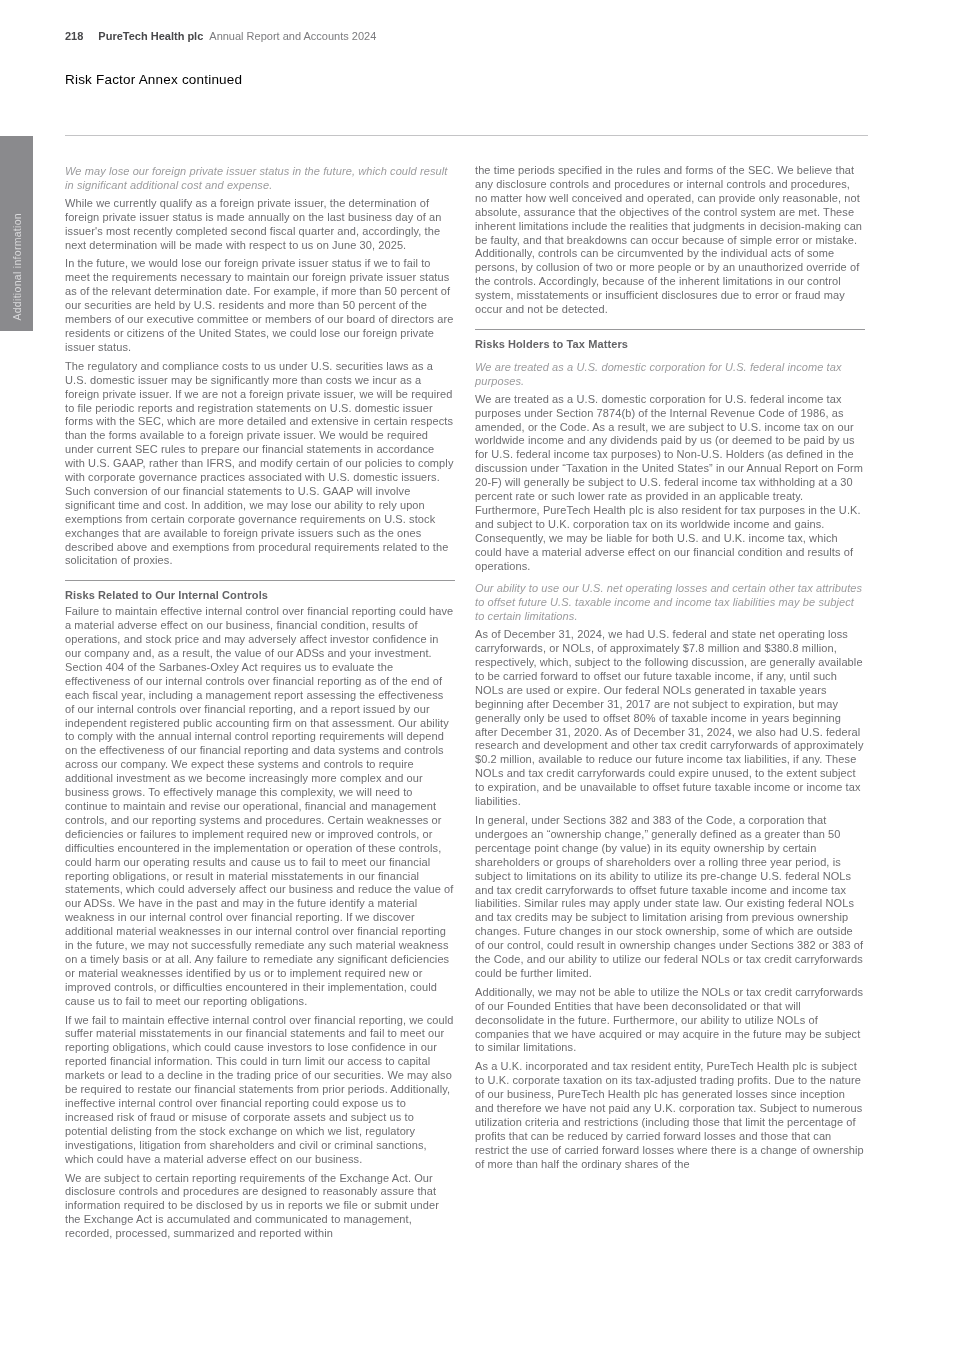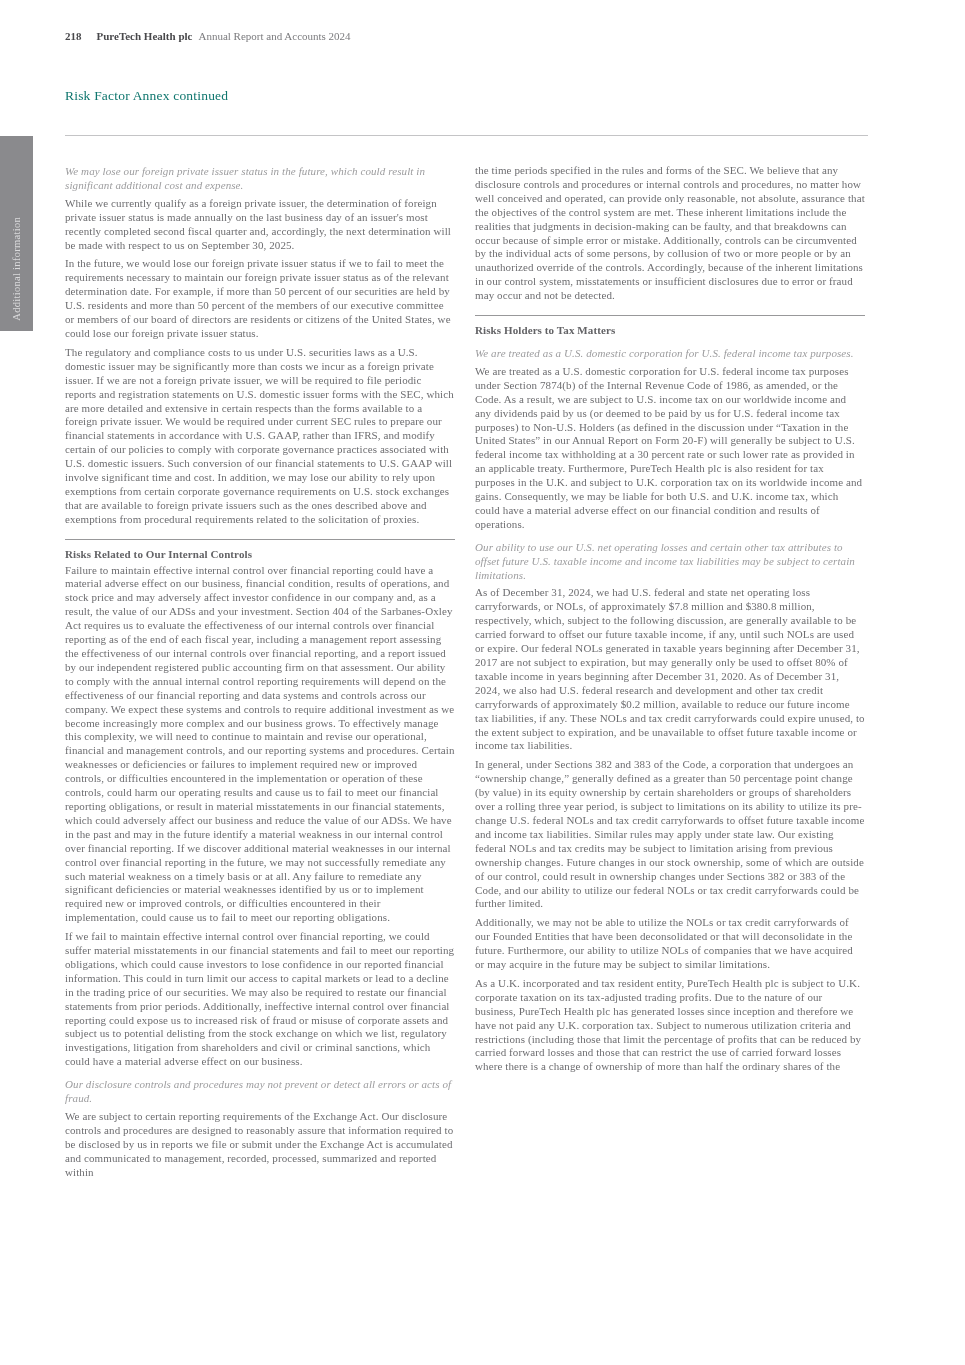--- a/index.html
+++ b/index.html
@@ -6,21 +6,21 @@
     margin: 0;
     padding: 0;
     background: #ffffff;
   }
   .page {
     position: relative;
     width: 965px;
     height: 1365px;
     background: #ffffff;
     overflow: hidden;
-    font-family: Liberation Serif, serif;
+    font-family: Liberation Sans, sans-serif;
   }
   .report-header {
     position: absolute;
     top: 30px;
     left: 65px;
     font-size: 11px;
     color: #7b7b7e;
     white-space: nowrap;
   }
   .report-header .pagenum {
@@ -31,26 +31,26 @@
   .report-header .company {
     font-weight: 700;
     color: #48484b;
     margin-right: 6px;
   }
   .report-header .report {
     color: #7b7b7e;
   }
   .page-title {
     position: absolute;
-    top: 88px;
+    top: 72px;
     left: 65px;
     margin: 0;
     font-size: 13.5px;
     font-weight: 400;
-    color: #0f766e;
+    color: #000000;
     letter-spacing: 0.2px;
   }
   .top-rule {
     position: absolute;
     top: 135px;
     left: 65px;
     width: 803px;
     height: 0;
     border-top: 1px solid #c4c4c6;
   }
@@ -127,28 +127,27 @@
 
   <div class="top-rule"></div>
 
   <div class="side-tab">
     <span class="side-tab-label">Additional information</span>
   </div>
 
   <div class="columns">
     <div class="col" id="col-left">
         <p class="italic-heading">We may lose our foreign private issuer status in the future, which could result in significant additional cost and expense.</p>
-        <p class="para">While we currently qualify as a foreign private issuer, the determination of foreign private issuer status is made annually on the last business day of an issuer's most recently completed second fiscal quarter and, accordingly, the next determination will be made with respect to us on September 30, 2025.</p>
+        <p class="para">While we currently qualify as a foreign private issuer, the determination of foreign private issuer status is made annually on the last business day of an issuer's most recently completed second fiscal quarter and, accordingly, the next determination will be made with respect to us on June 30, 2025.</p>
         <p class="para">In the future, we would lose our foreign private issuer status if we to fail to meet the requirements necessary to maintain our foreign private issuer status as of the relevant determination date. For example, if more than 50 percent of our securities are held by U.S. residents and more than 50 percent of the members of our executive committee or members of our board of directors are residents or citizens of the United States, we could lose our foreign private issuer status.</p>
         <p class="para">The regulatory and compliance costs to us under U.S. securities laws as a U.S. domestic issuer may be significantly more than costs we incur as a foreign private issuer. If we are not a foreign private issuer, we will be required to file periodic reports and registration statements on U.S. domestic issuer forms with the SEC, which are more detailed and extensive in certain respects than the forms available to a foreign private issuer. We would be required under current SEC rules to prepare our financial statements in accordance with U.S. GAAP, rather than IFRS, and modify certain of our policies to comply with corporate governance practices associated with U.S. domestic issuers. Such conversion of our financial statements to U.S. GAAP will involve significant time and cost. In addition, we may lose our ability to rely upon exemptions from certain corporate governance requirements on U.S. stock exchanges that are available to foreign private issuers such as the ones described above and exemptions from procedural requirements related to the solicitation of proxies.</p>
         <hr class="section-rule">
         <p class="bold-heading">Risks Related to Our Internal Controls</p>
         <p class="para">Failure to maintain effective internal control over financial reporting could have a material adverse effect on our business, financial condition, results of operations, and stock price and may adversely affect investor confidence in our company and, as a result, the value of our ADSs and your investment. Section 404 of the Sarbanes-Oxley Act requires us to evaluate the effectiveness of our internal controls over financial reporting as of the end of each fiscal year, including a management report assessing the effectiveness of our internal controls over financial reporting, and a report issued by our independent registered public accounting firm on that assessment. Our ability to comply with the annual internal control reporting requirements will depend on the effectiveness of our financial reporting and data systems and controls across our company. We expect these systems and controls to require additional investment as we become increasingly more complex and our business grows. To effectively manage this complexity, we will need to continue to maintain and revise our operational, financial and management controls, and our reporting systems and procedures. Certain weaknesses or deficiencies or failures to implement required new or improved controls, or difficulties encountered in the implementation or operation of these controls, could harm our operating results and cause us to fail to meet our financial reporting obligations, or result in material misstatements in our financial statements, which could adversely affect our business and reduce the value of our ADSs. We have in the past and may in the future identify a material weakness in our internal control over financial reporting. If we discover additional material weaknesses in our internal control over financial reporting in the future, we may not successfully remediate any such material weakness on a timely basis or at all. Any failure to remediate any significant deficiencies or material weaknesses identified by us or to implement required new or improved controls, or difficulties encountered in their implementation, could cause us to fail to meet our reporting obligations.</p>
         <p class="para">If we fail to maintain effective internal control over financial reporting, we could suffer material misstatements in our financial statements and fail to meet our reporting obligations, which could cause investors to lose confidence in our reported financial information. This could in turn limit our access to capital markets or lead to a decline in the trading price of our securities. We may also be required to restate our financial statements from prior periods. Additionally, ineffective internal control over financial reporting could expose us to increased risk of fraud or misuse of corporate assets and subject us to potential delisting from the stock exchange on which we list, regulatory investigations, litigation from shareholders and civil or criminal sanctions, which could have a material adverse effect on our business.</p>
-        <p class="italic-heading">Our disclosure controls and procedures may not prevent or detect all errors or acts of fraud.</p>
         <p class="para">We are subject to certain reporting requirements of the Exchange Act. Our disclosure controls and procedures are designed to reasonably assure that information required to be disclosed by us in reports we file or submit under the Exchange Act is accumulated and communicated to management, recorded, processed, summarized and reported within</p>
       </div>
     <div class="col" id="col-right">
         <p class="para">the time periods specified in the rules and forms of the SEC. We believe that any disclosure controls and procedures or internal controls and procedures, no matter how well conceived and operated, can provide only reasonable, not absolute, assurance that the objectives of the control system are met. These inherent limitations include the realities that judgments in decision-making can be faulty, and that breakdowns can occur because of simple error or mistake. Additionally, controls can be circumvented by the individual acts of some persons, by collusion of two or more people or by an unauthorized override of the controls. Accordingly, because of the inherent limitations in our control system, misstatements or insufficient disclosures due to error or fraud may occur and not be detected.</p>
         <hr class="section-rule">
         <p class="bold-heading">Risks Holders to Tax Matters</p>
         <p class="italic-heading">We are treated as a U.S. domestic corporation for U.S. federal income tax purposes.</p>
         <p class="para">We are treated as a U.S. domestic corporation for U.S. federal income tax purposes under Section 7874(b) of the Internal Revenue Code of 1986, as amended, or the Code. As a result, we are subject to U.S. income tax on our worldwide income and any dividends paid by us (or deemed to be paid by us for U.S. federal income tax purposes) to Non-U.S. Holders (as defined in the discussion under “Taxation in the United States” in our Annual Report on Form 20-F) will generally be subject to U.S. federal income tax withholding at a 30 percent rate or such lower rate as provided in an applicable treaty. Furthermore, PureTech Health plc is also resident for tax purposes in the U.K. and subject to U.K. corporation tax on its worldwide income and gains. Consequently, we may be liable for both U.S. and U.K. income tax, which could have a material adverse effect on our financial condition and results of operations.</p>
         <p class="italic-heading">Our ability to use our U.S. net operating losses and certain other tax attributes to offset future U.S. taxable income and income tax liabilities may be subject to certain limitations.</p>
         <p class="para">As of December 31, 2024, we had U.S. federal and state net operating loss carryforwards, or NOLs, of approximately $7.8 million and $380.8 million, respectively, which, subject to the following discussion, are generally available to be carried forward to offset our future taxable income, if any, until such NOLs are used or expire. Our federal NOLs generated in taxable years beginning after December 31, 2017 are not subject to expiration, but may generally only be used to offset 80% of taxable income in years beginning after December 31, 2020. As of December 31, 2024, we also had U.S. federal research and development and other tax credit carryforwards of approximately $0.2 million, available to reduce our future income tax liabilities, if any. These NOLs and tax credit carryforwards could expire unused, to the extent subject to expiration, and be unavailable to offset future taxable income or income tax liabilities.</p>

